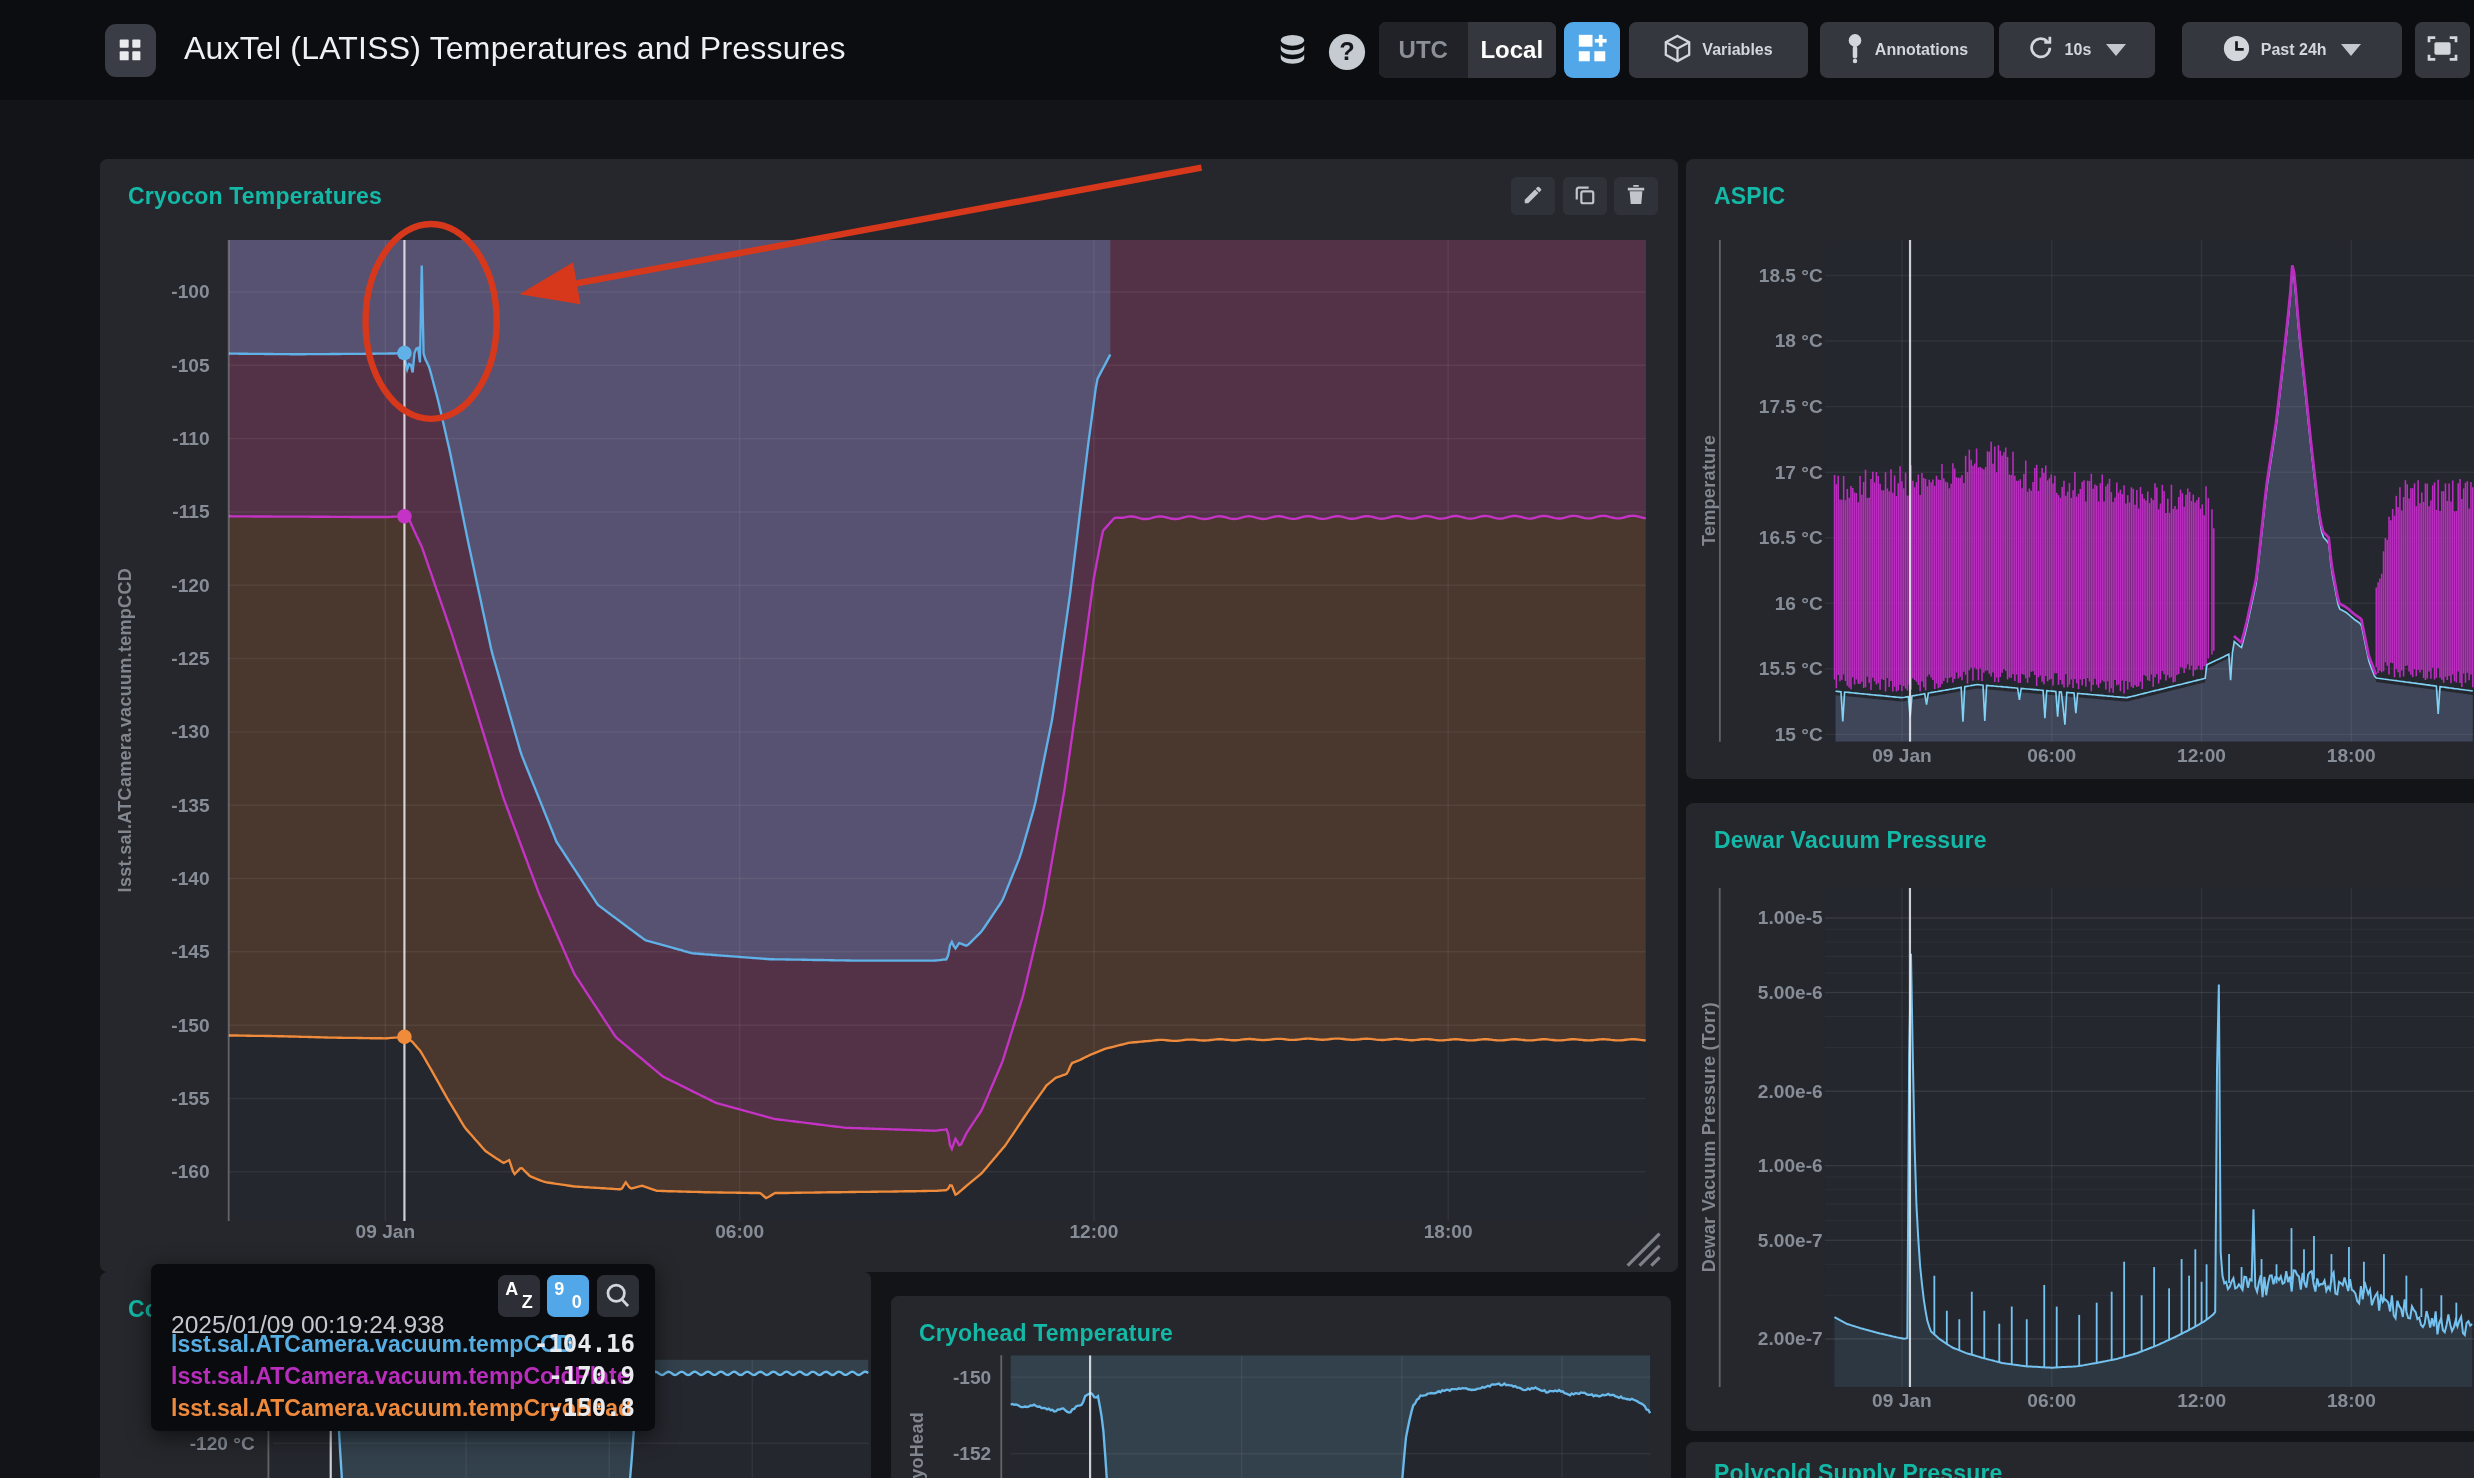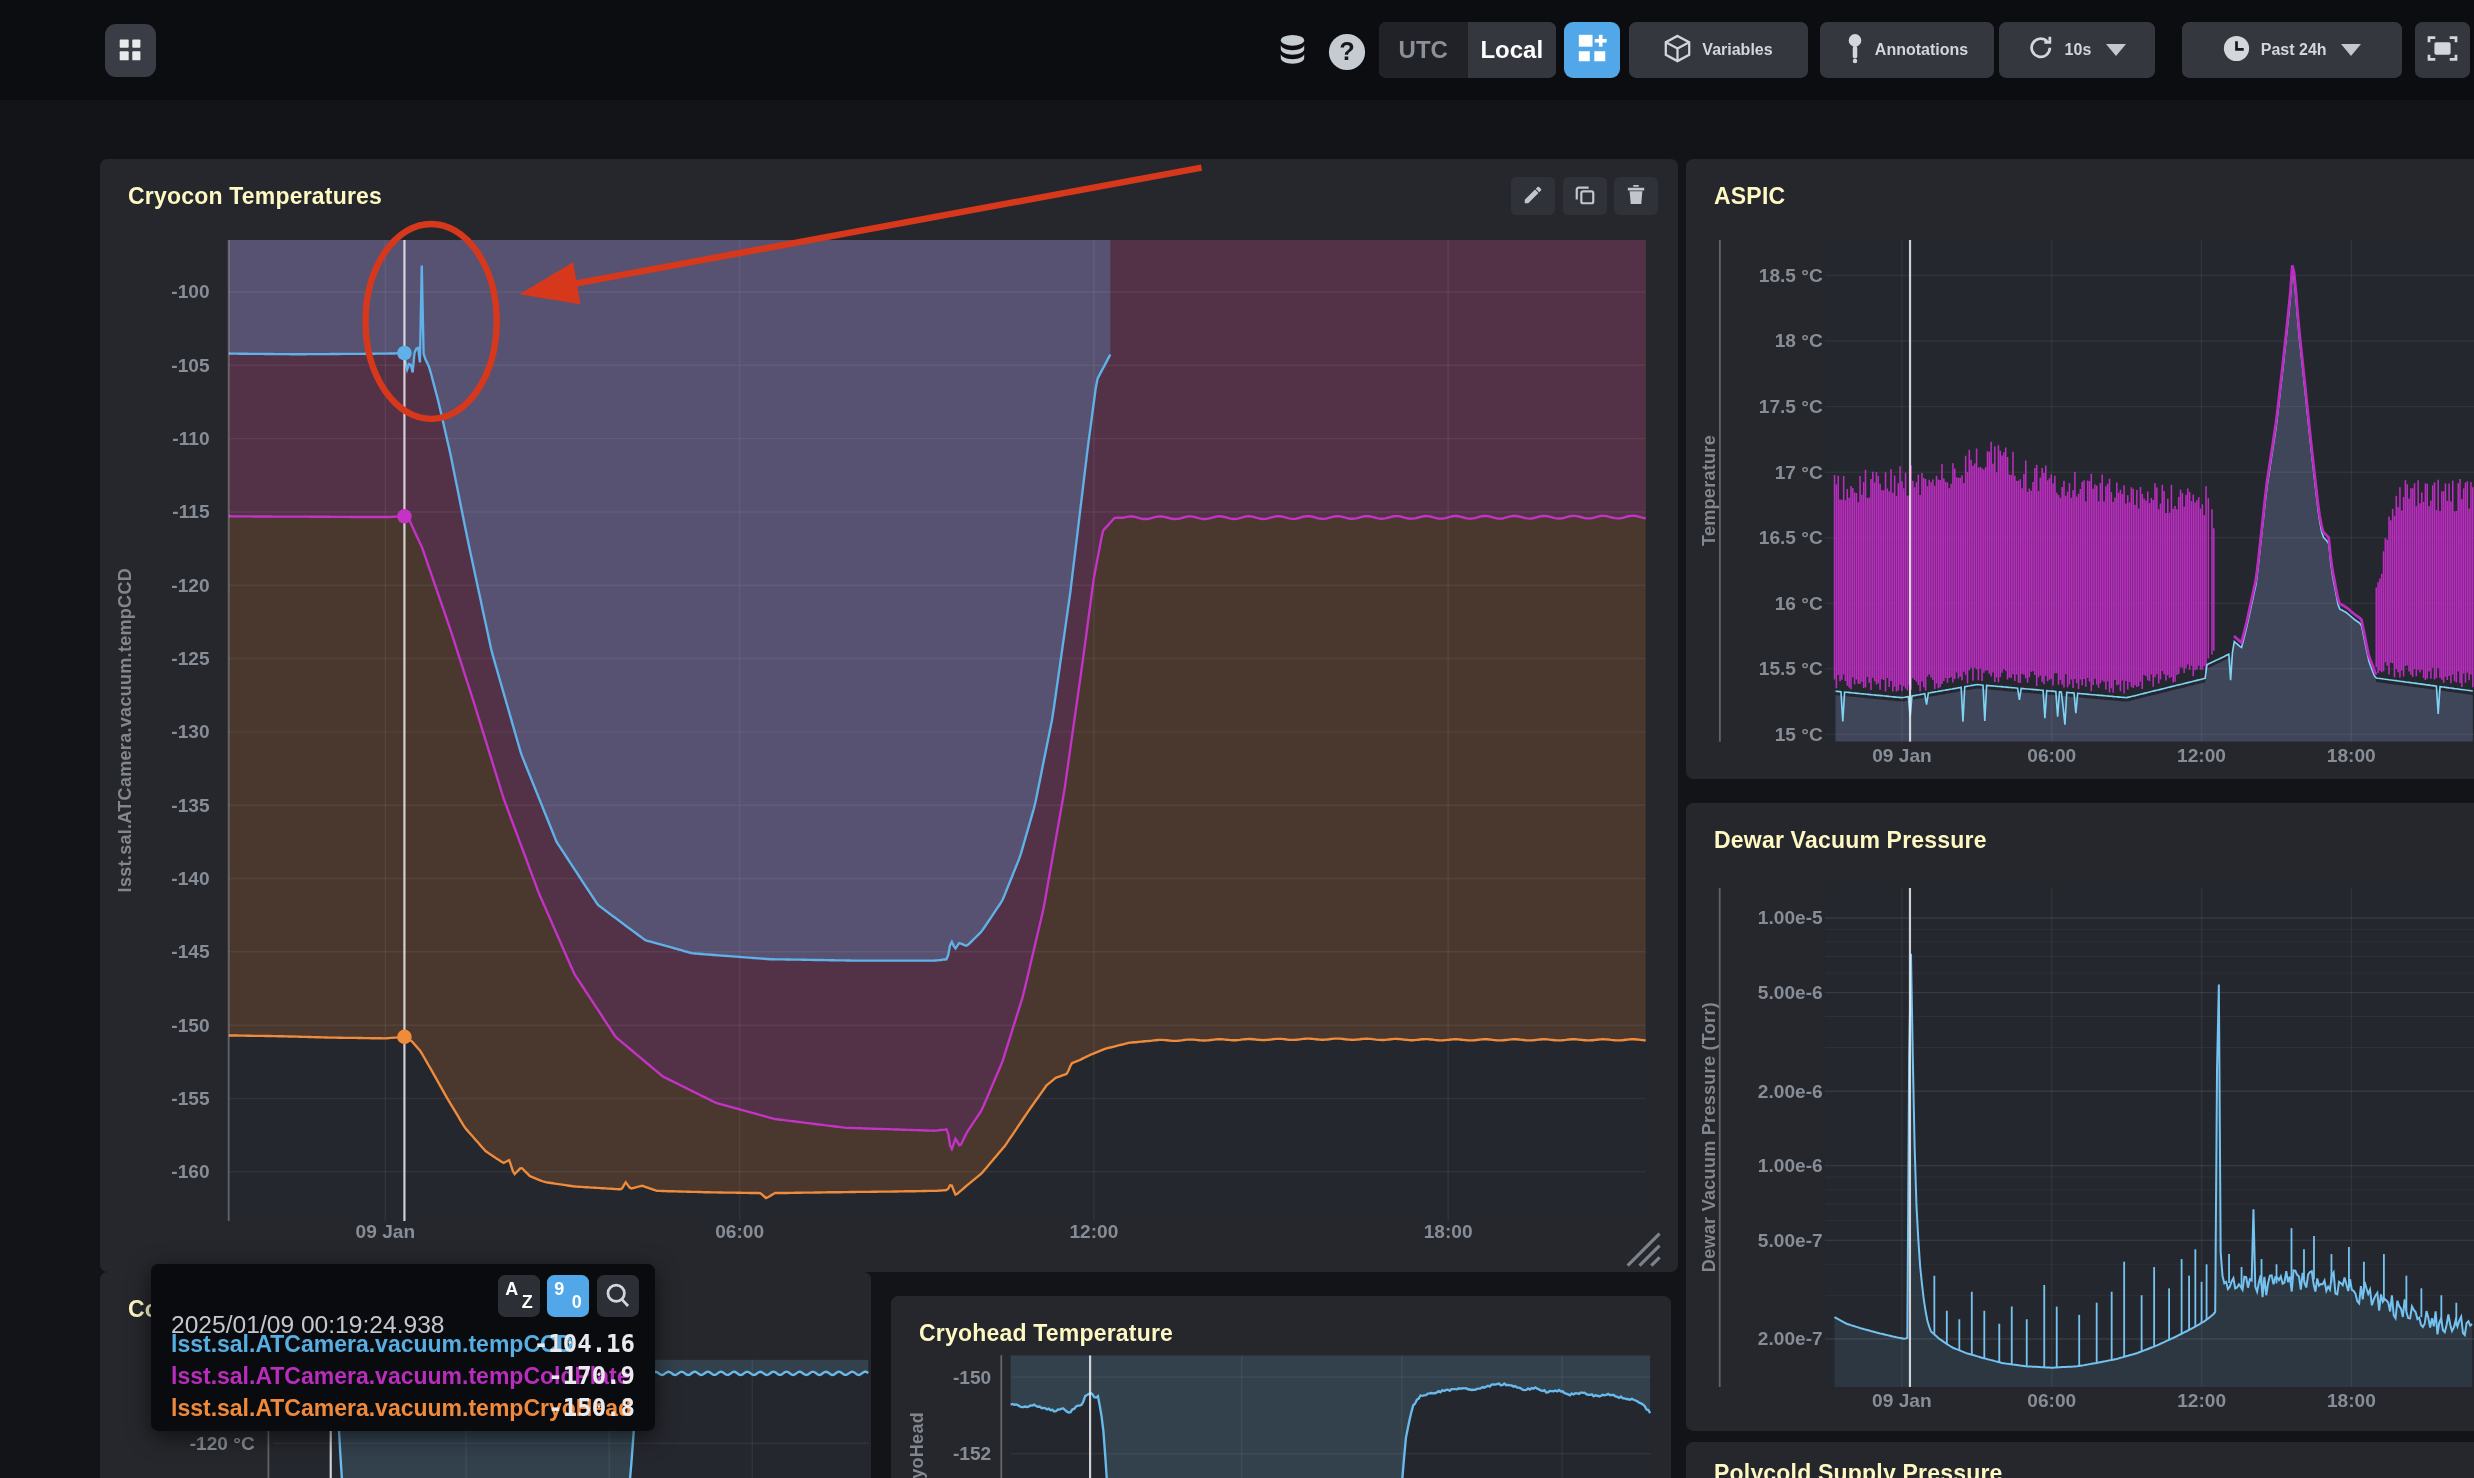--- a/index.html
+++ b/index.html
@@ -19,21 +19,21 @@
   .seg{flex:1;display:flex;align-items:center;justify-content:center;font-size:24px;font-weight:700;}
   .seg-utc{background:#202228;color:#8a8f98;}
   .seg-local{background:#34373e;color:#ffffff;}
   .nav-add-btn{position:absolute;left:1564px;top:22px;width:56px;height:56px;background:#51a7e8;
        border-radius:9px;display:flex;align-items:center;justify-content:center;}
   .caret{width:0;height:0;border-left:10px solid transparent;border-right:10px solid transparent;
        border-top:12px solid #c3c7ce;margin-left:3.6px;}
 
   
   .panel{position:absolute;background:#26272c;border-radius:7.3px;overflow:hidden;}
-  .panel-title{position:absolute;left:28px;top:24px;font-size:23px;font-weight:700;color:#fef9c3;letter-spacing:0.2px;}
+  .panel-title{position:absolute;left:28px;top:24px;font-size:23px;font-weight:700;color:#14b8a6;letter-spacing:0.2px;}
   .panel-actions{position:absolute;right:20px;top:18px;display:flex;gap:7.3px;}
   .pa-chip{width:44px;height:38px;background:#2f3238;border-radius:5.5px;display:flex;align-items:center;justify-content:center;}
   .chart{position:absolute;left:0;top:0;}
   .vlabel-box{position:absolute;display:flex;align-items:center;pointer-events:none;}
   .vlabel{writing-mode:sideways-lr;font-size:18px;font-weight:700;color:#82878f;letter-spacing:0.3px;white-space:nowrap;}
 
   
   #tooltip{position:absolute;left:151px;top:1264px;width:504px;height:167px;background:#0a0b0e;
        border-radius:7.3px;z-index:40;box-shadow:0 5.5px 22px rgba(0,0,0,.55);}
   #tt-time{position:absolute;left:20px;top:20px;font-size:24.6px;font-weight:500;color:#c3c7cf;margin-top:27px;}
@@ -60,20 +60,21 @@
         <svg width="27" height="27" viewBox="0 0 30 30">
             <g fill="#e8eaee">
           <rect x="3" y="4" width="10" height="9" rx="1"></rect>
               <rect x="17" y="4" width="9" height="9" rx="1"></rect>
           <rect x="3" y="17" width="10" height="10" rx="1"></rect>
               <rect x="17" y="17" width="9" height="10" rx="1"></rect>
             </g>
           </svg>
       </span>
     </div>
+    <div id="page-title">AuxTel (LATISS) Temperatures and Pressures</div>
 
     <div class="nav-plain-icon" style="left:1273px">
       <svg width="33" height="36" viewBox="0 0 36 40">
           <g fill="#c6cad1">
         <ellipse cx="18" cy="7" rx="13" ry="6"></ellipse>
         <path d="M5 12c0 3.3 5.8 6 13 6s13-2.7 13-6v5c0 3.3-5.8 6-13 6S5 20.3 5 17z"></path>
         <path d="M5 22c0 3.3 5.8 6 13 6s13-2.7 13-6v5c0 3.3-5.8 6-13 6S5 30.3 5 27z"></path>
           </g>
         </svg>
     </div>

